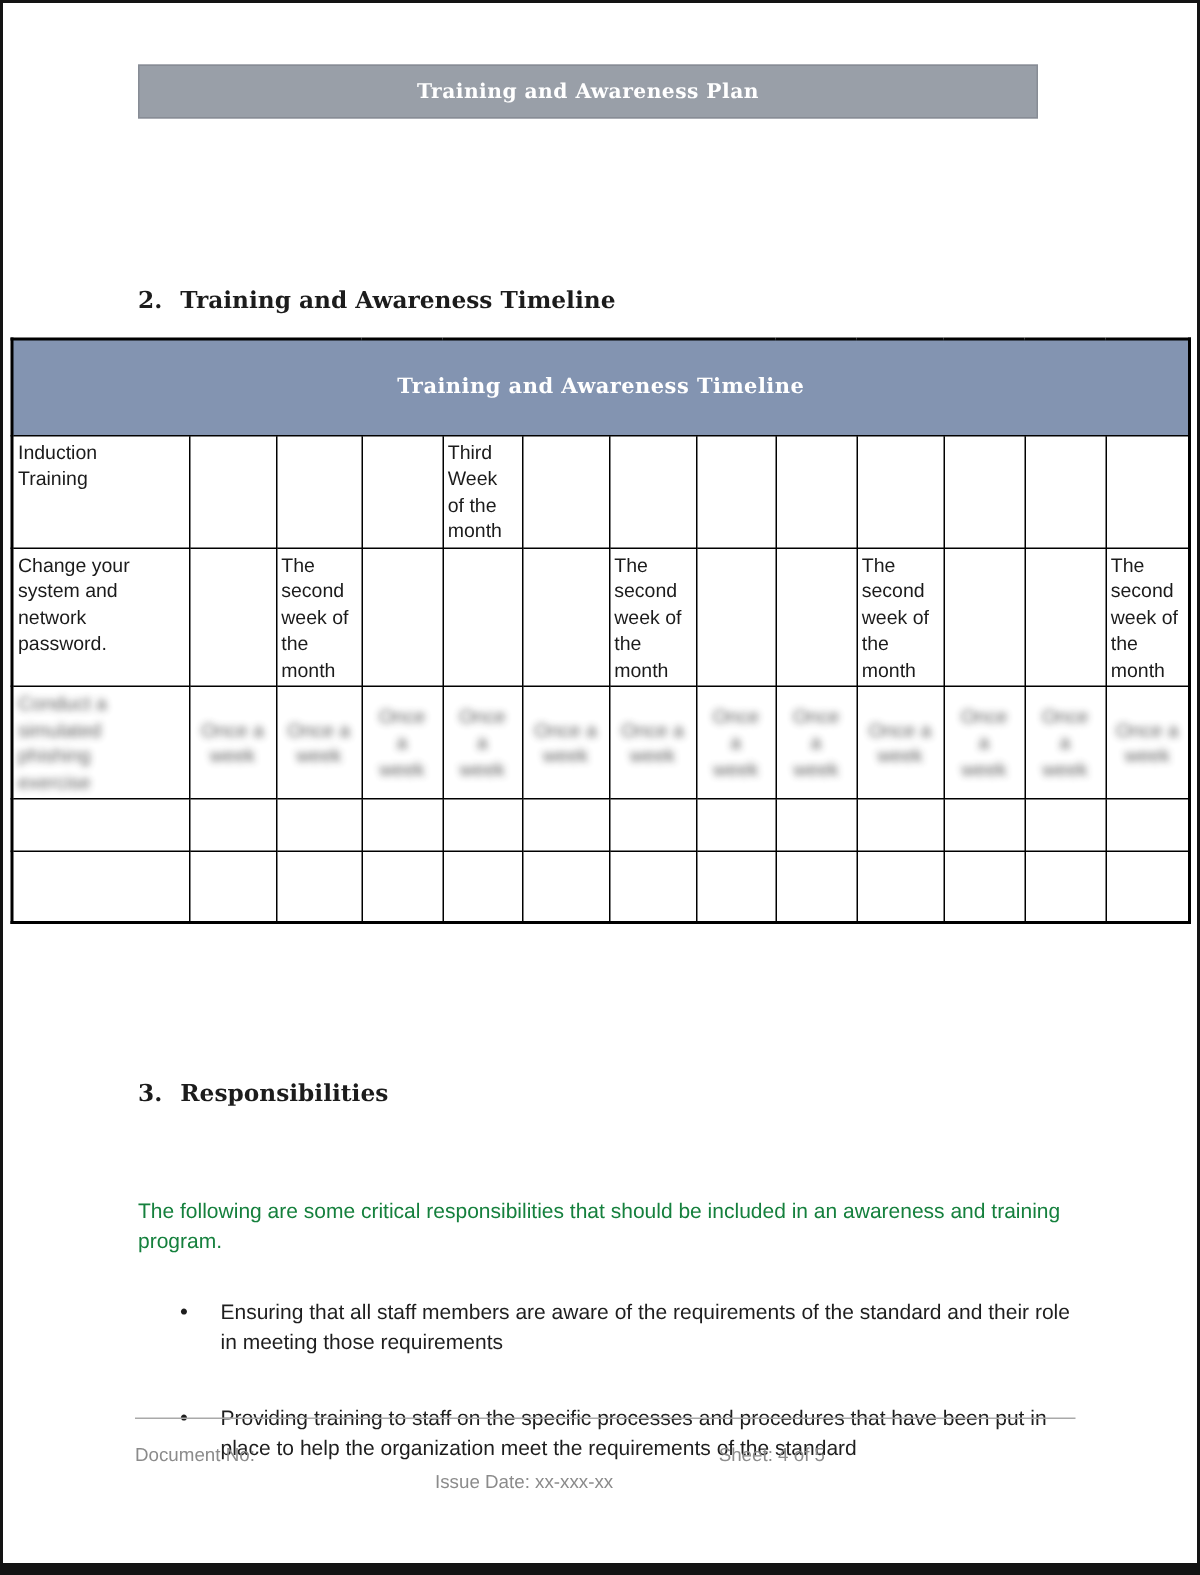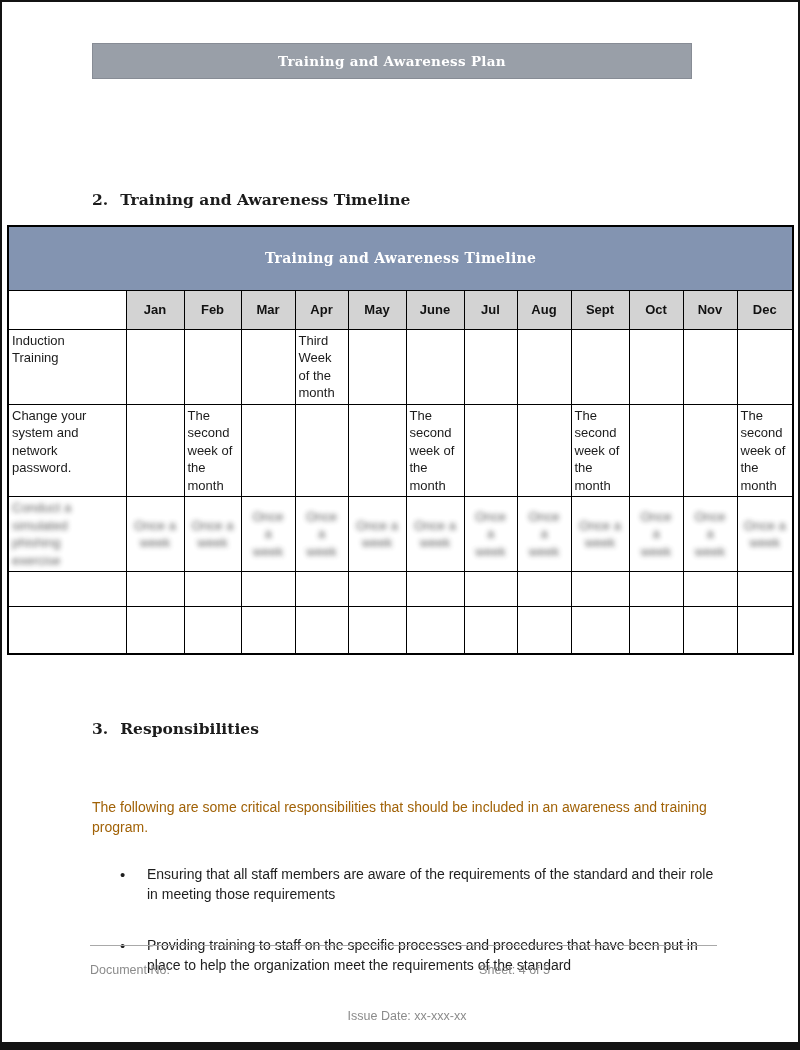--- a/index.html
+++ b/index.html
@@ -88,21 +88,21 @@
   tbody tr.redacted td.rowlabel { text-align:left; }
   tbody tr.redacted td span {
     filter:blur(2.6px);
     color:#4f4f4f; opacity:.9;
   }
   tbody tr.redacted td.rowlabel span { max-width:74px; }
 
   
   .para {
     position:absolute; left:92px; top:783px; width:618px;
-    font-size:14px; line-height:20px; color:#a16207;
+    font-size:14px; line-height:20px; color:#15803d;
   }
   .bullets {
     position:absolute; left:92px; top:833px; width:624px;
     margin:0; padding:0; list-style:none;
   }
   .bullets li {
     position:relative; padding-left:55px;
     font-size:14px; line-height:19.5px; color:#1e1e1e;margin-top:32px;
   }
   .bullets li::before {
@@ -113,21 +113,21 @@
 
   
   .footer {
     position:absolute; left:90px; top:945px; width:627px;
     border-top:1px solid #a9a9a9;
     padding-top:16px;
     color:#8b8b8b; font-size:12.5px; line-height:17.5px;
   }
   .footer .row { display:grid; grid-template-columns:200px 260px 167px; }
   .footer .center { text-align:right; }
-  .footer .right { text-align:center; padding-right:26px;margin-top:28px; }
+  .footer .right { text-align:left; padding-right:26px; }
 </style>
 </head>
 <body>
 
 <div class="page">
 
   <div class="top-banner">
     <span>Training and Awareness Plan</span>
   </div>
 
@@ -151,35 +151,20 @@
         <col style="width:54px">
         <col style="width:54px">
       <col style="width:56px">
     </colgroup>
     <thead>
       <tr class="title-row">
         <td colspan="13">
           <span>Training and Awareness Timeline</span>
         </td>
       </tr>
-      <tr class="month-row">
-          <th class="corner"></th>
-          <th>Jan</th>
-          <th>Feb</th>
-          <th>Mar</th>
-          <th>Apr</th>
-          <th>May</th>
-          <th>June</th>
-          <th>Jul</th>
-          <th>Aug</th>
-          <th>Sept</th>
-          <th>Oct</th>
-          <th>Nov</th>
-          <th>Dec</th>
-        </tr>
     </thead>
     <tbody>
         <tr>
           <td class="rowlabel"><span>Induction Training</span></td>
           <td><span></span></td>
           <td><span></span></td>
           <td><span></span></td>
           <td><span>Third Week of the month</span></td>
           <td><span></span></td>
           <td><span></span></td>

